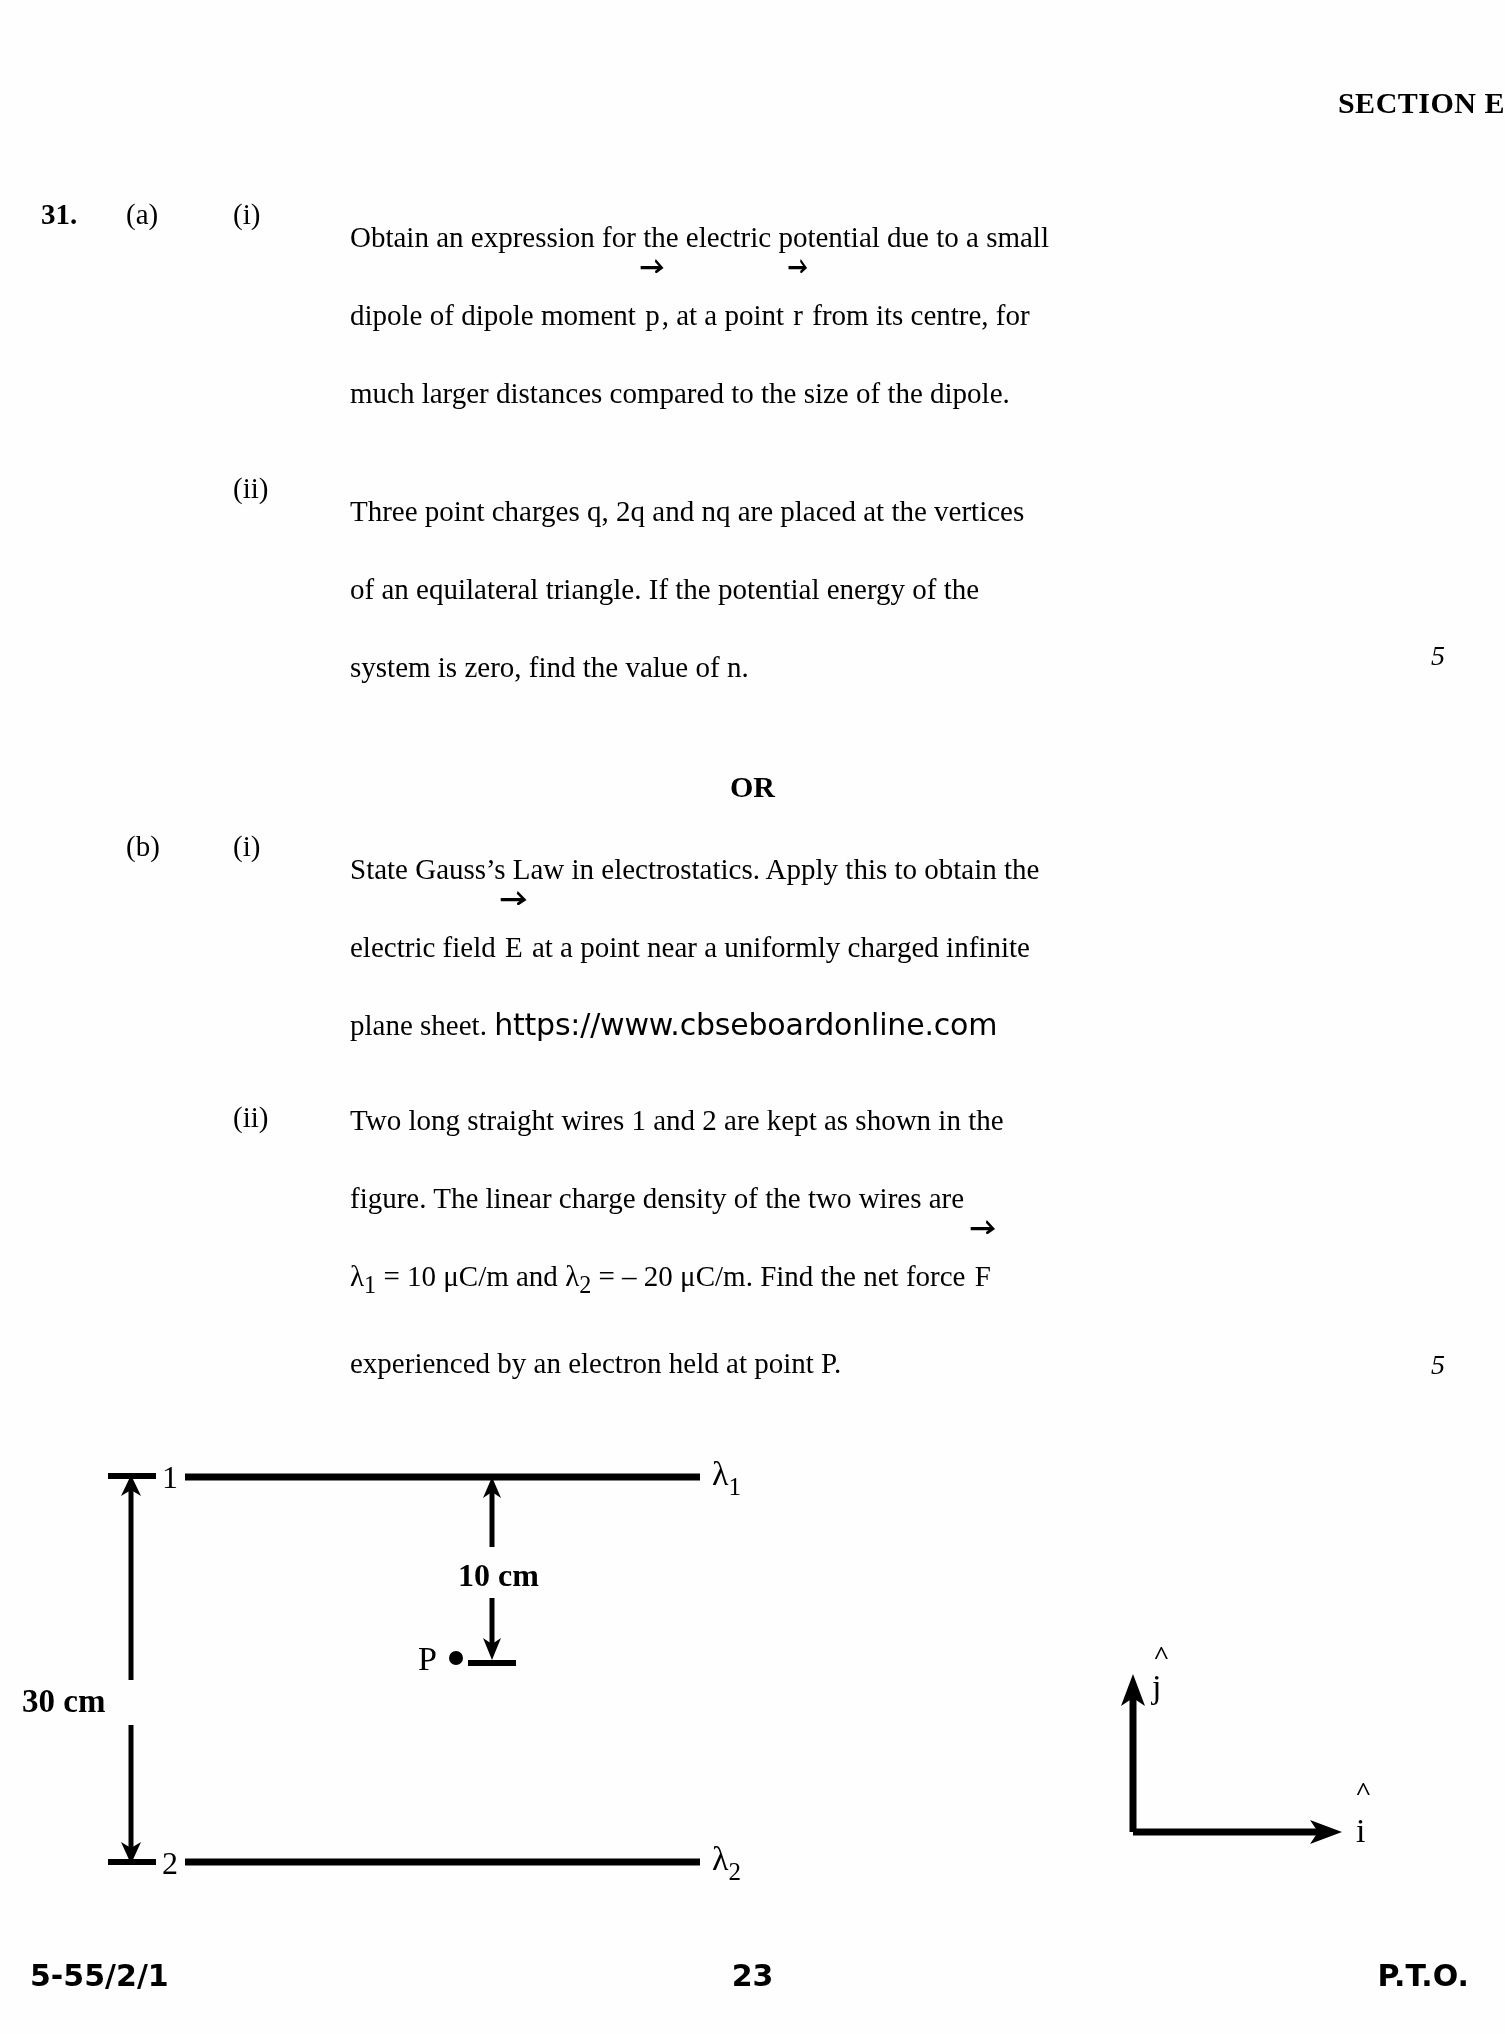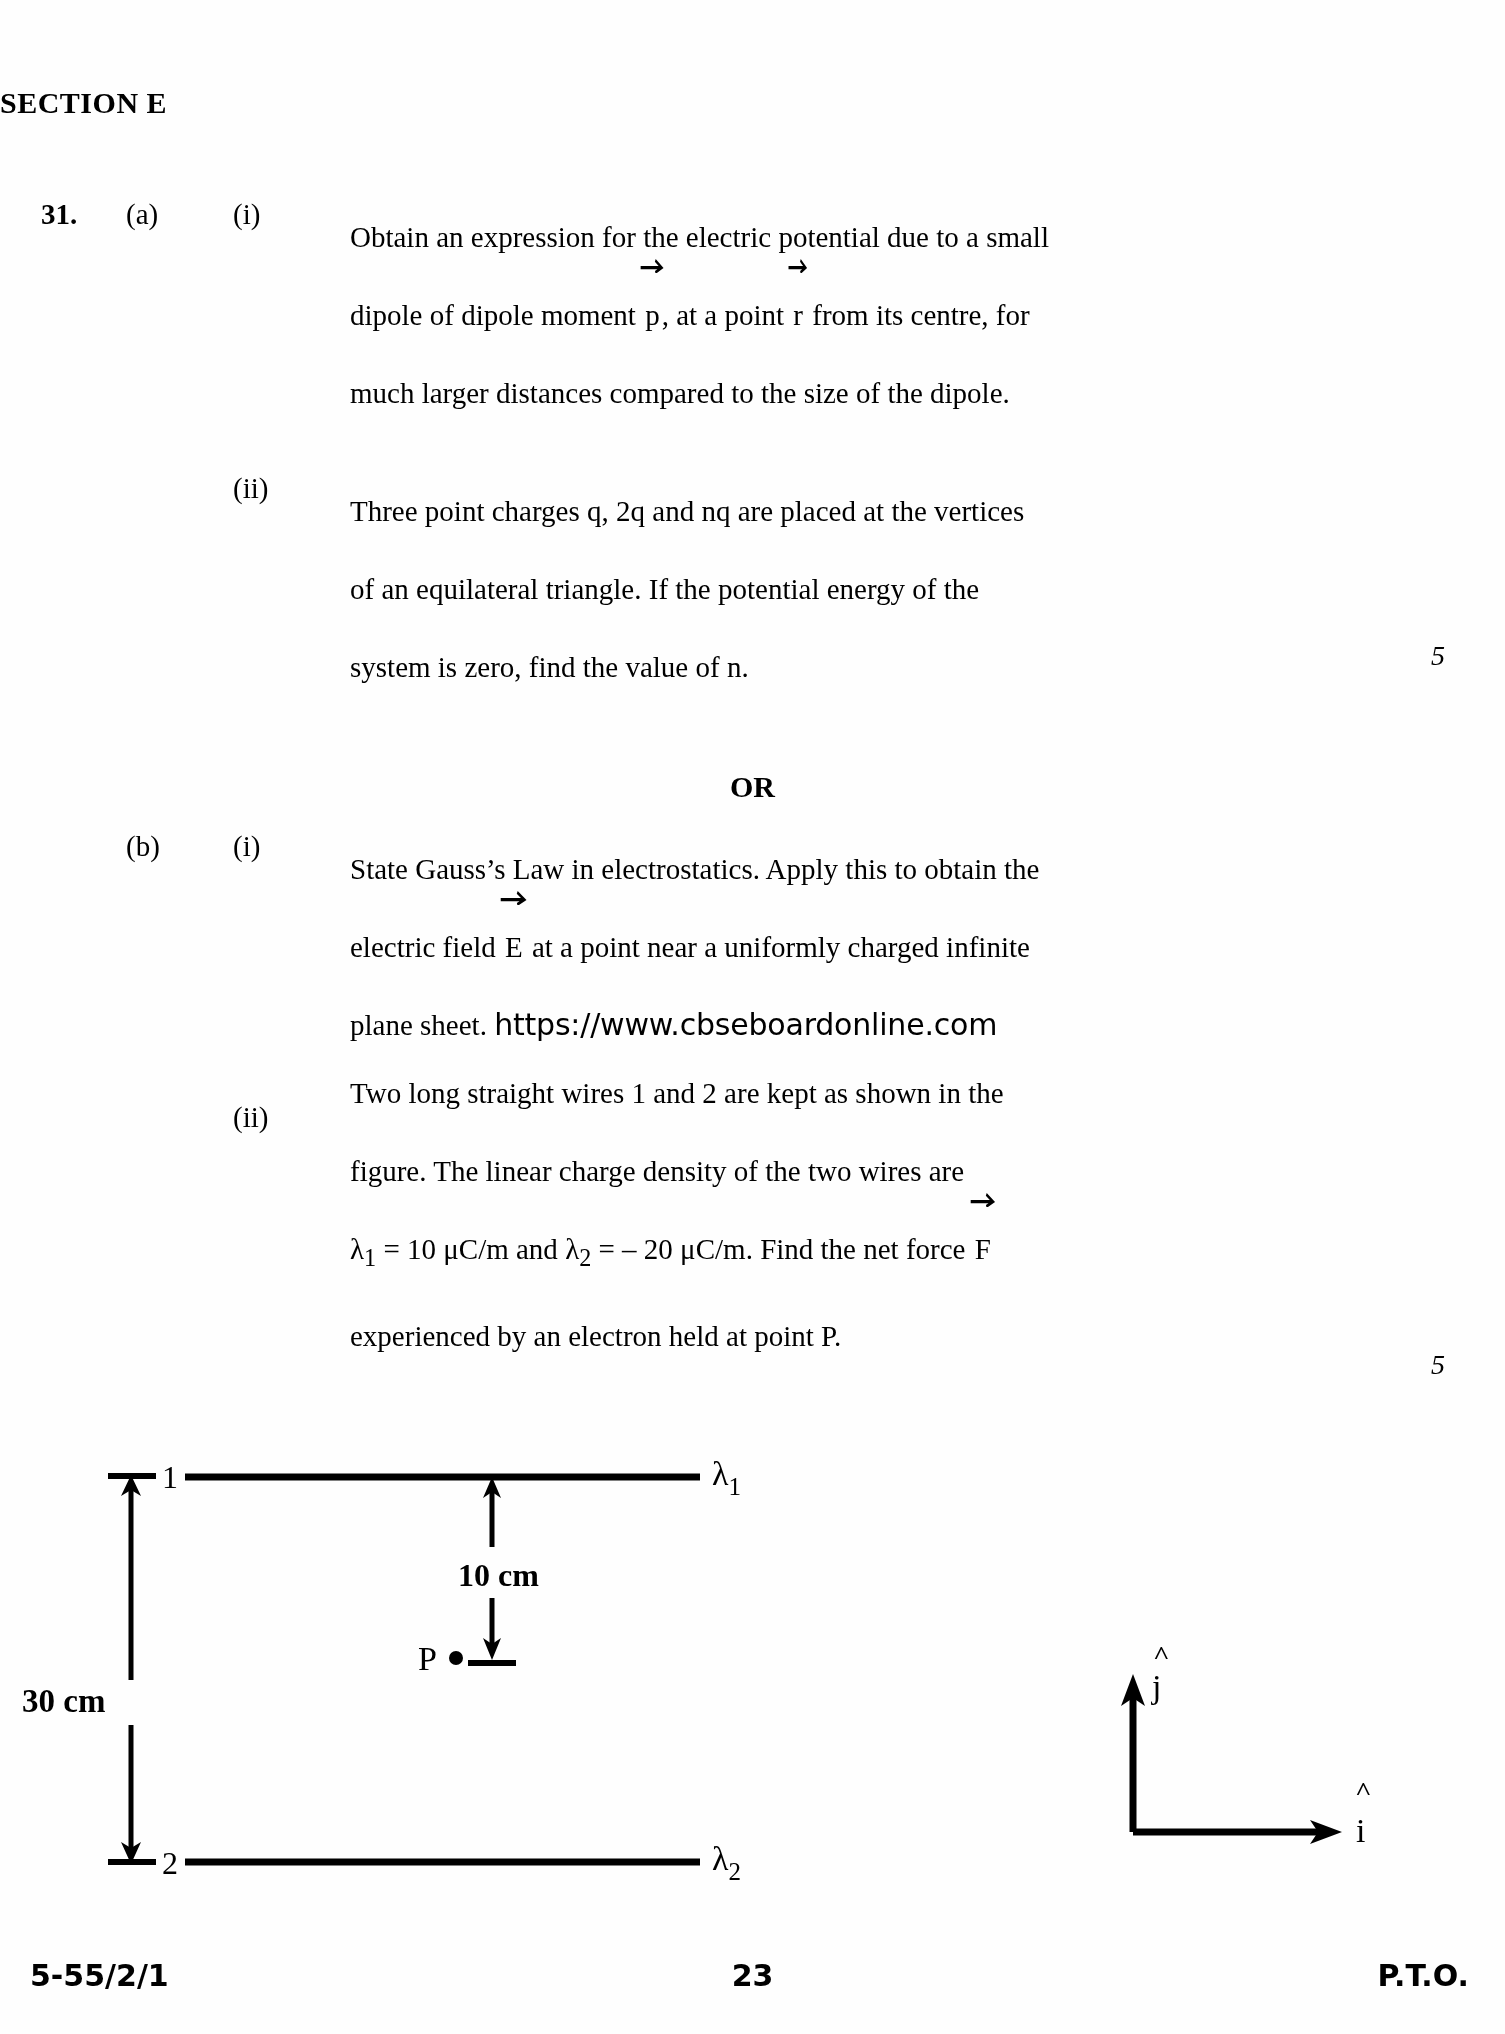--- a/index.html
+++ b/index.html
@@ -16,21 +16,21 @@
     color: #000000;
     overflow: hidden;
   }
 
   
   .section-head {
     position: absolute;
     top: 86px;
     left: 0;
     width: 1505px;
-    text-align: left;
+    text-align: right;
     font-weight: bold;
     font-size: 30px;
     letter-spacing: 0.5px;
   }
   .qnum {
     position: absolute;
     left: 22px;
     font-weight: bold;
     font-size: 29px;
   }
@@ -181,21 +181,21 @@
           </span><span>E</span></span>
       <span>at a point near a uniformly charged infinite</span>
     </p>
     <p>
       <span>plane sheet.</span>
       <span class="watermark">https://www.cbseboardonline.com</span>
     </p>
   </div>
 
   <div class="qroman" style="top:1101px;">(ii)</div>
-  <div class="qbody" style="top:1054px;">
+  <div class="qbody" style="top:1081px;">
     <p>Two long straight wires 1 and 2 are kept as shown in the</p>
     <p>figure. The linear charge density of the two wires are</p>
     <p>
       <span>λ</span><sub>1</sub><span> = 10 μC/m and </span><span>λ</span><sub>2</sub><span> = – 20 μC/m. Find the net force</span>
       <span class="vec"><span class="arr">
             <svg viewBox="0 0 40 12" preserveAspectRatio="none">
               <path d="M1 8 L32 8 M24 2 L34 8 L24 12" fill="none" stroke="#000" stroke-width="2.6"></path>
             </svg>
           </span><span>F</span></span>
     </p>

